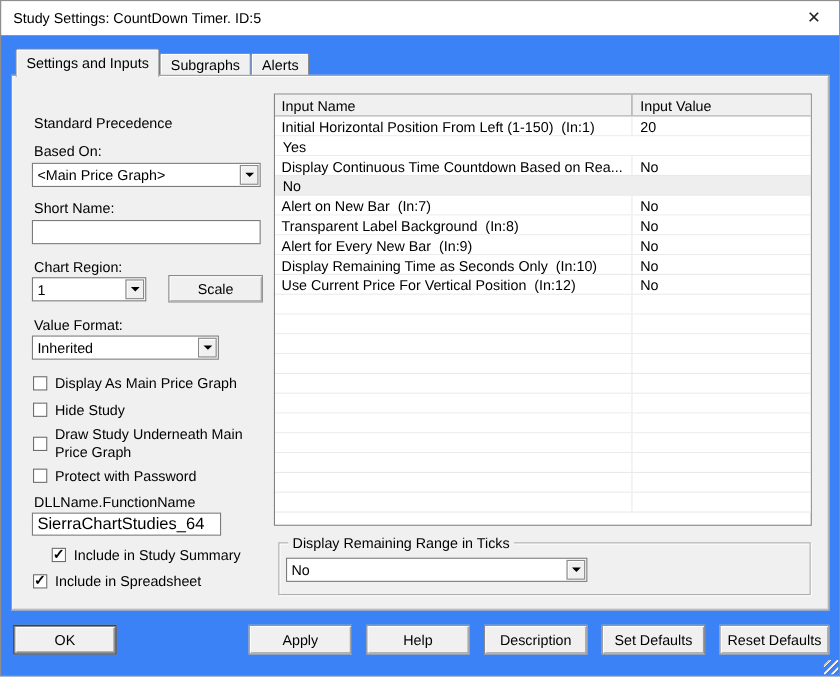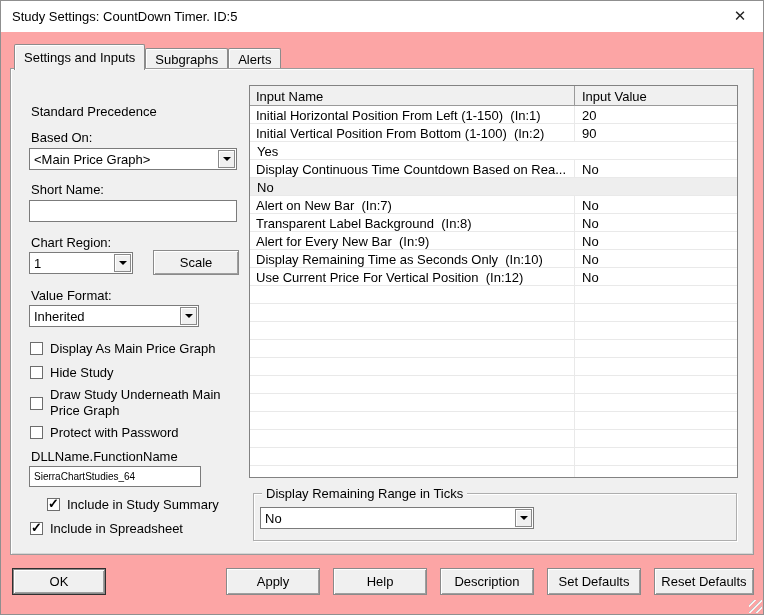--- a/index.html
+++ b/index.html
@@ -1,18 +1,18 @@
 <!DOCTYPE html>
 <html><head>
 <meta charset="utf-8">
 <style>
   html,body{margin:0;padding:0;background:#d9d9d9;}
   *{box-sizing:border-box;font-family:"Liberation Sans", sans-serif;}
   .dialog{
-    position:relative;width:764px;height:615px;background:#fca5a5;
+    position:relative;width:764px;height:615px;background:#3b82f6;
     border:1px solid #8f8f8f;overflow:hidden;font-size:13px;color:#000;
   }
   
   .titlebar{position:absolute;left:0;top:0;width:100%;height:31px;background:#ffffff;}
   .titlebar .title{position:absolute;left:11px;top:8px;font-size:13px;color:#000;}
   .titlebar .close{
     position:absolute;right:8px;top:2px;width:30px;height:26px;
     display:flex;align-items:center;justify-content:center;
     font-size:15px;color:#222;cursor:default;
   }
@@ -27,21 +27,21 @@
   
   .frame{
     position:absolute;left:9px;top:67px;width:744px;height:487px;
     background:#f0f0f0;border:1px solid #9b9b9b;
     box-shadow:inset 1px 1px 0 #ffffff, inset -1px -1px 0 #d6d6d6;
   }
   .lbl{position:absolute;white-space:nowrap;}
   
   .edit{
     position:absolute;background:#ffffff;border:1px solid #7b7b7b;
-    font-size:10px;padding:2px 4px;color:#000;outline:none;border-radius:0;
+    font-size:15px;padding:2px 4px;color:#000;outline:none;border-radius:0;
   }
   .combo{position:absolute;background:#ffffff;border:1px solid #7b7b7b;}
   .combo .combo-text{
     position:absolute;left:4px;top:0;right:19px;height:100%;
     display:flex;align-items:center;overflow:hidden;white-space:nowrap;
   }
   .combo .combo-btn{
     position:absolute;top:1px;right:1px;bottom:1px;width:17px;background:#f0f0f0;
     border:1px solid #898989;box-shadow:inset 1px 1px 0 #ffffff;
     display:flex;align-items:center;justify-content:center;
@@ -185,24 +185,20 @@
   <div class="itable">
     <div class="thead">
       <div class="c1">Input Name</div>
       <div class="c2">Input Value</div>
     </div>
     <div class="trow">
       <div class="c1">Initial Horizontal Position From Left (1-150)&nbsp;&nbsp;(In:1)</div>
       <div class="c2">20</div>
     </div>
     <div class="trow">
-      <div class="c1">Initial Vertical Position From Bottom (1-100)&nbsp;&nbsp;(In:2)</div>
-      <div class="c2">90</div>
-    </div>
-    <div class="trow">
       <div class="c2">Yes</div>
     </div>
     <div class="trow">
       <div class="c1">Display Continuous Time Countdown Based on Rea...</div>
       <div class="c2">No</div>
     </div>
     <div class="trow selected">
       <div class="c2">No</div>
     </div>
     <div class="trow">

